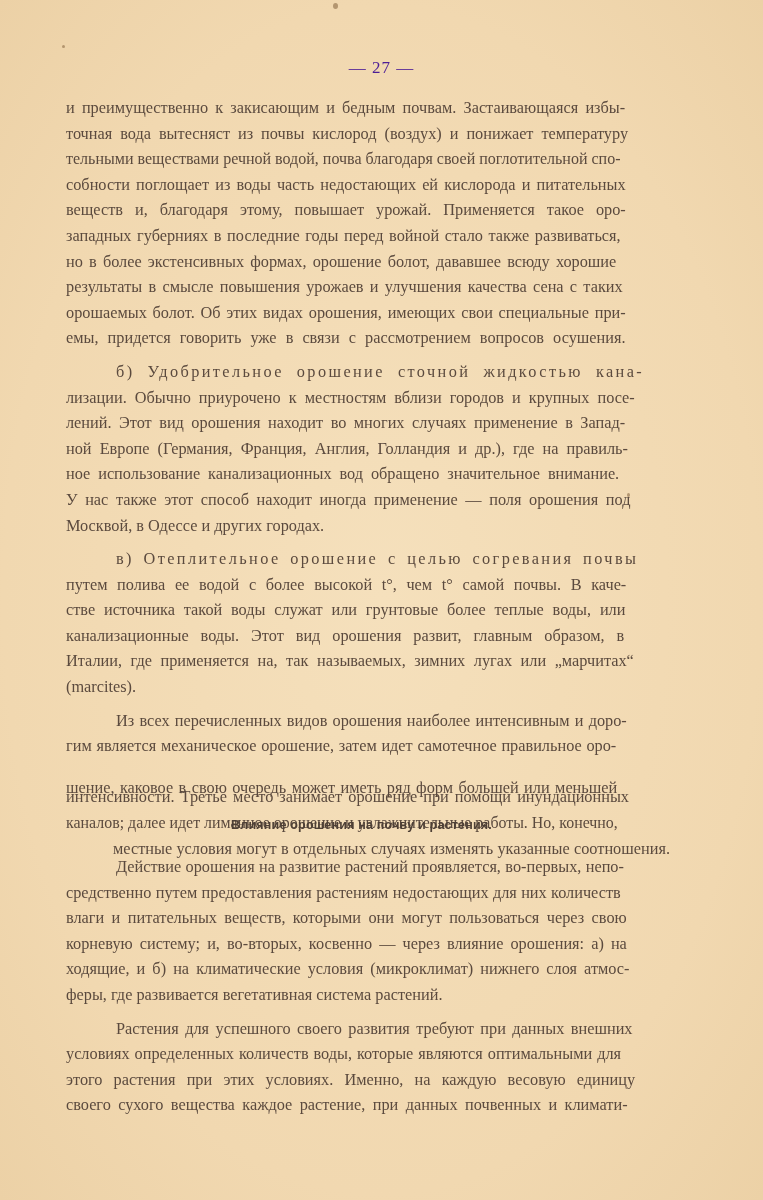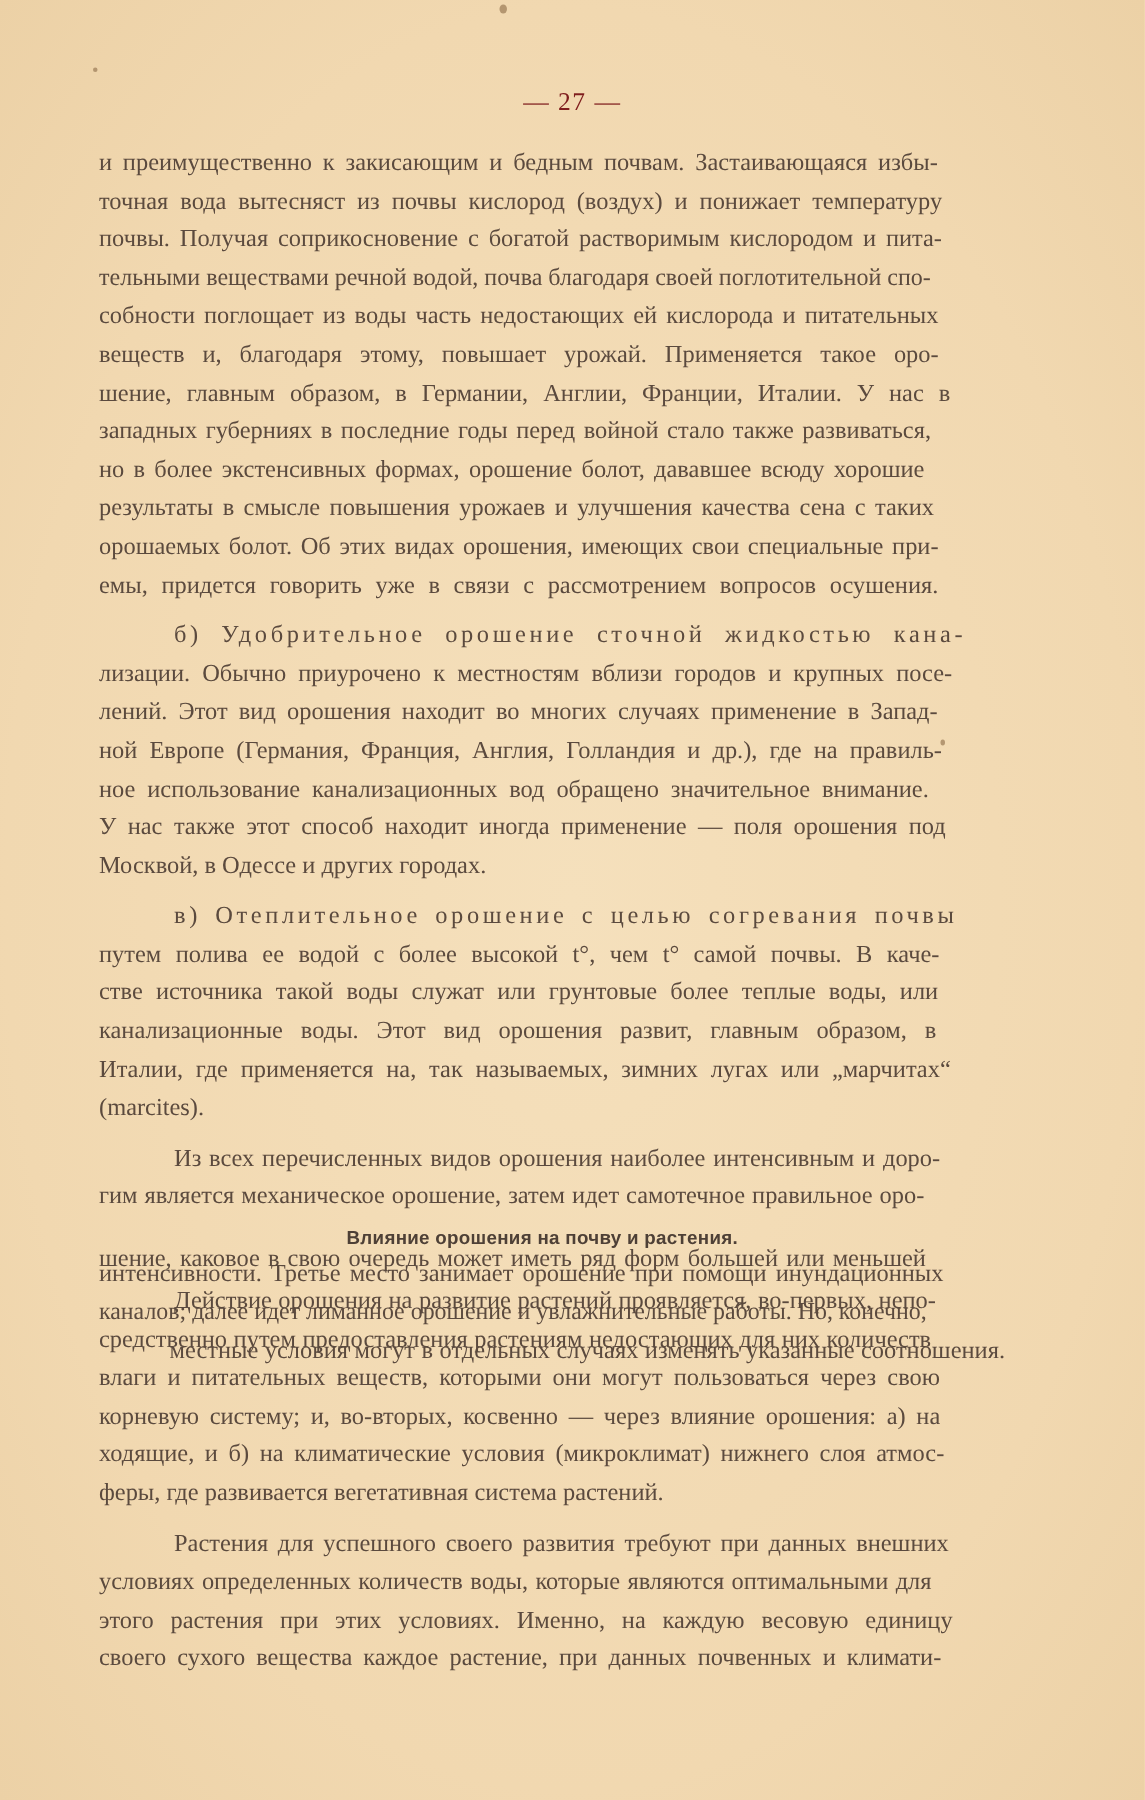--- a/index.html
+++ b/index.html
@@ -7,21 +7,21 @@
       width: 763px; height: 1200px; overflow: hidden;
       background: #f3dcb6;
       background-image: radial-gradient(ellipse at 50% 50%, #f5e0bc 0%, #f1d8b0 70%, #ecd1a6 100%);
       position: relative;
       font-family: "Liberation Serif", "DejaVu Serif", serif;
       color: #5b4a3e;
     }
     .page { position: absolute; left: 0; top: 0; width: 763px; height: 1200px; }
     .page-number {
       position: absolute; top: 58px; left: 0; width: 763px; text-align: center;
-      font-size: 17px; letter-spacing: 1px; color: #7f1d1d;
+      font-size: 17px; letter-spacing: 1px; color: #4c1d95;
     }
     .body-text {
       position: absolute; left: 66px; width: 612px; top: 95px;
       font-size: 16.3px; line-height: 25.6px; text-align: justify;
       font-family: Liberation Serif, serif;
       font-stretch: condensed;
     }
     .line { display: block; text-align: justify; text-align-last: justify; white-space: nowrap; height: 25.6px; }
     .line.last { text-align-last: left; }
     .line.indent { padding-left: 50px; }
@@ -44,25 +44,23 @@
   <div class="speck" style="left:62px;top:45px;width:3px;height:3px;"></div>
   <div class="speck" style="left:627px;top:493px;width:3px;height:4px;"></div>
 
   <div class="page-number">— 27 —</div>
 
   <div class="body-text">
 
     <div>
       <span class="line"><span class="cond" style="word-spacing: 3.125px;">и преимущественно к закисающим и бедным почвам. Застаивающаяся избы-</span></span>
       <span class="line"><span class="cond" style="word-spacing: 3.88889px;">точная вода вытесняст из почвы кислород (воздух) и понижает температуру</span></span>
-      <span class="line"><span class="cond" style="word-spacing: 2.5px;">почвы. Получая соприкосновение с богатой растворимым кислородом и пита-</span></span>
       <span class="line"><span class="cond" style="transform: scaleX(0.983923);">тельными веществами речной водой, почва благодаря своей поглотительной спо-</span></span>
       <span class="line"><span class="cond" style="word-spacing: 2px;">собности поглощает из воды часть недостающих ей кислорода и питательных</span></span>
       <span class="line"><span class="cond" style="word-spacing: 7.875px;">веществ и, благодаря этому, повышает урожай. Применяется такое оро-</span></span>
-      <span class="line"><span class="cond" style="word-spacing: 5.9px;">шение, главным образом, в Германии, Англии, Франции, Италии. У нас в</span></span>
       <span class="line"><span class="cond" style="word-spacing: 1.55556px;">западных губерниях в последние годы перед войной стало также развиваться,</span></span>
       <span class="line"><span class="cond" style="word-spacing: 2.11111px;">но в более экстенсивных формах, орошение болот, дававшее всюду хорошие</span></span>
       <span class="line"><span class="cond" style="word-spacing: 2.2px;">результаты в смысле повышения урожаев и улучшения качества сена с таких</span></span>
       <span class="line"><span class="cond" style="word-spacing: 1.66667px;">орошаемых болот. Об этих видах орошения, имеющих свои специальные при-</span></span>
       <span class="line"><span class="cond" style="word-spacing: 5px;">емы, придется говорить уже в связи с рассмотрением вопросов осушения.</span></span>
     </div>
     <span class="p-gap"></span>
 
     <div>
       <span class="line indent spaced"><span class="cond" style="word-spacing: 6.6px;">б) Удобрительное орошение сточной жидкостью кана-</span></span>

